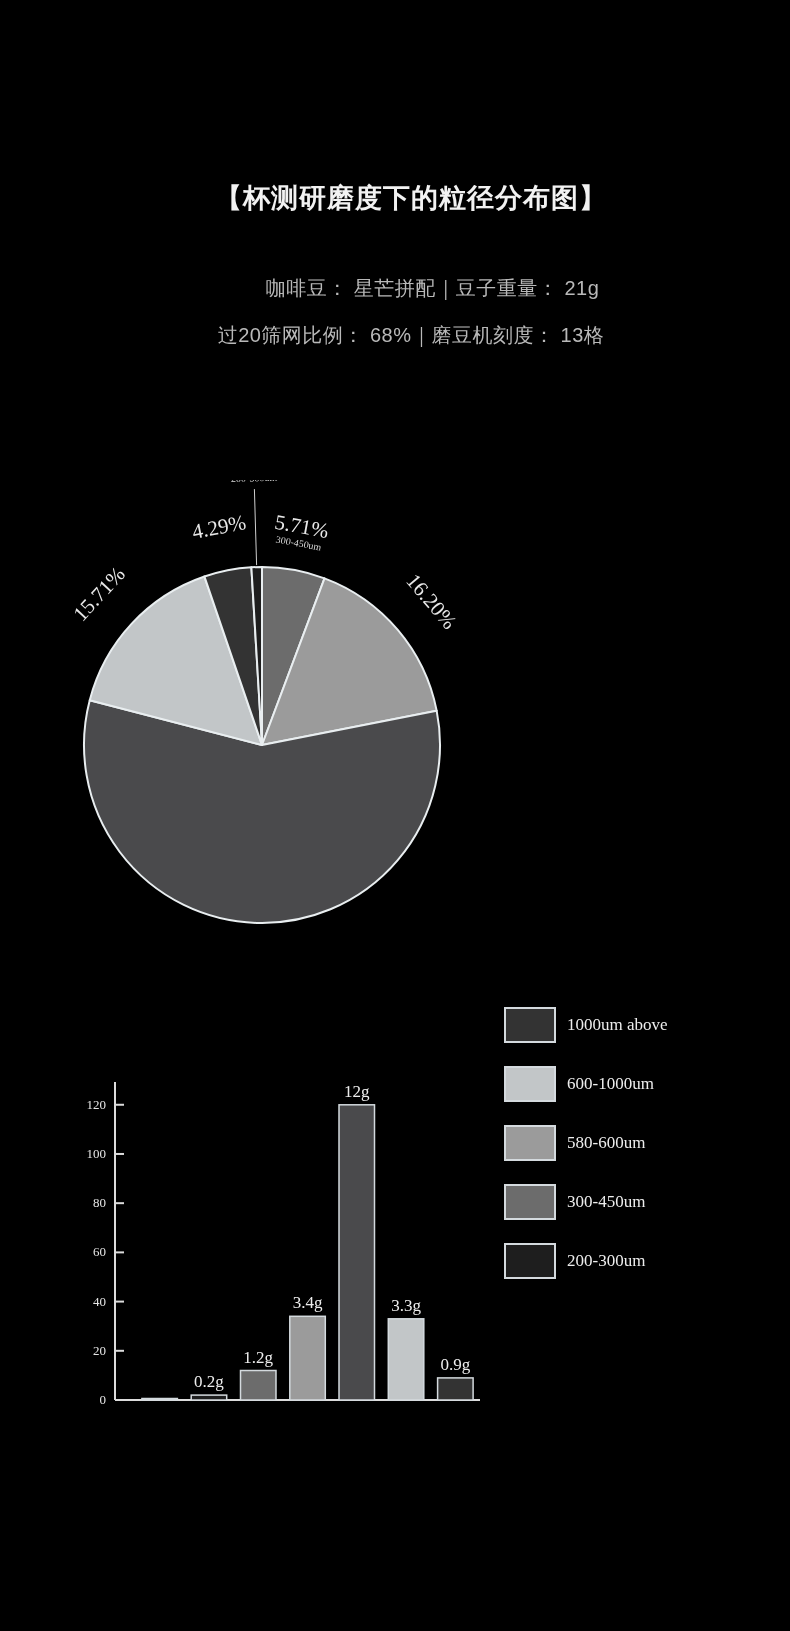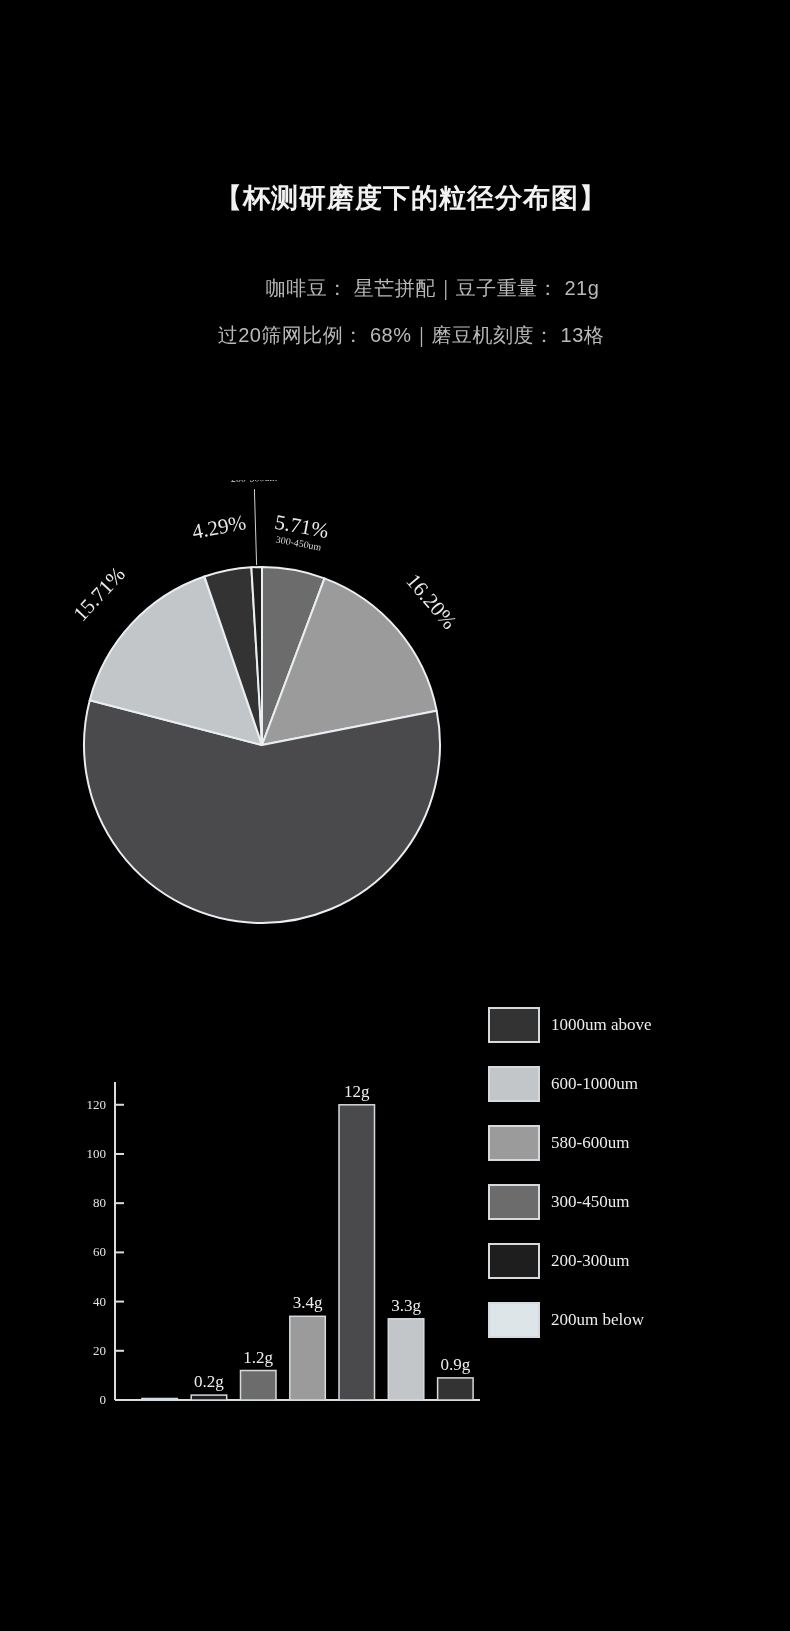--- a/index.html
+++ b/index.html
@@ -58,21 +58,21 @@
     display:flex;align-items:center;justify-content:center;
     flex:0 0 auto;
   }
   .legend-label{
     margin-left:11px;
     font-family:"Liberation Serif", serif;
     font-size:17px;
     color:#ededed;
     white-space:nowrap;
   }
-  .pie-legend{left:488px;top:537px;}
+  .pie-legend{left:504px;top:537px;}
   .pie-legend .legend-row{margin-bottom:23px;}
 
   
   .bar-block{position:absolute;left:0;top:1050px;width:790px;height:420px;}
   .bar-svg{position:absolute;left:60px;top:10px;}
   .axistick{
     fill:#e6e6e6;
     font-family:"Liberation Serif", serif;
     font-size:13px;
   }
@@ -123,24 +123,20 @@
           <div class="legend-label">580-600um</div>
         </div>
         <div class="legend-row">
           <div class="swatch" style="background: rgb(108, 108, 108);"></div>
           <div class="legend-label">300-450um</div>
         </div>
         <div class="legend-row">
           <div class="swatch" style="background: rgb(30, 30, 30);"></div>
           <div class="legend-label">200-300um</div>
         </div>
-        <div class="legend-row">
-          <div class="swatch" style="background: rgb(221, 229, 232);"></div>
-          <div class="legend-label">200um below</div>
-        </div>
       </div>
   </div>
 
   <div class="bar-block">
     <svg class="bar-svg" id="bar-svg" width="420" height="390">
         <line x1="55" y1="22" x2="55" y2="340" stroke="#dcdcdc" stroke-width="2"></line>
         <line x1="55" y1="340" x2="430" y2="340" stroke="#dcdcdc" stroke-width="2"></line>
         <line x1="55" y1="340" x2="64" y2="340" stroke="#dcdcdc" stroke-width="2"></line>
         <text x="46" y="344" class="axistick" text-anchor="end">0</text>
         <line x1="55" y1="290.7936507936508" x2="64" y2="290.7936507936508" stroke="#dcdcdc" stroke-width="2"></line>

